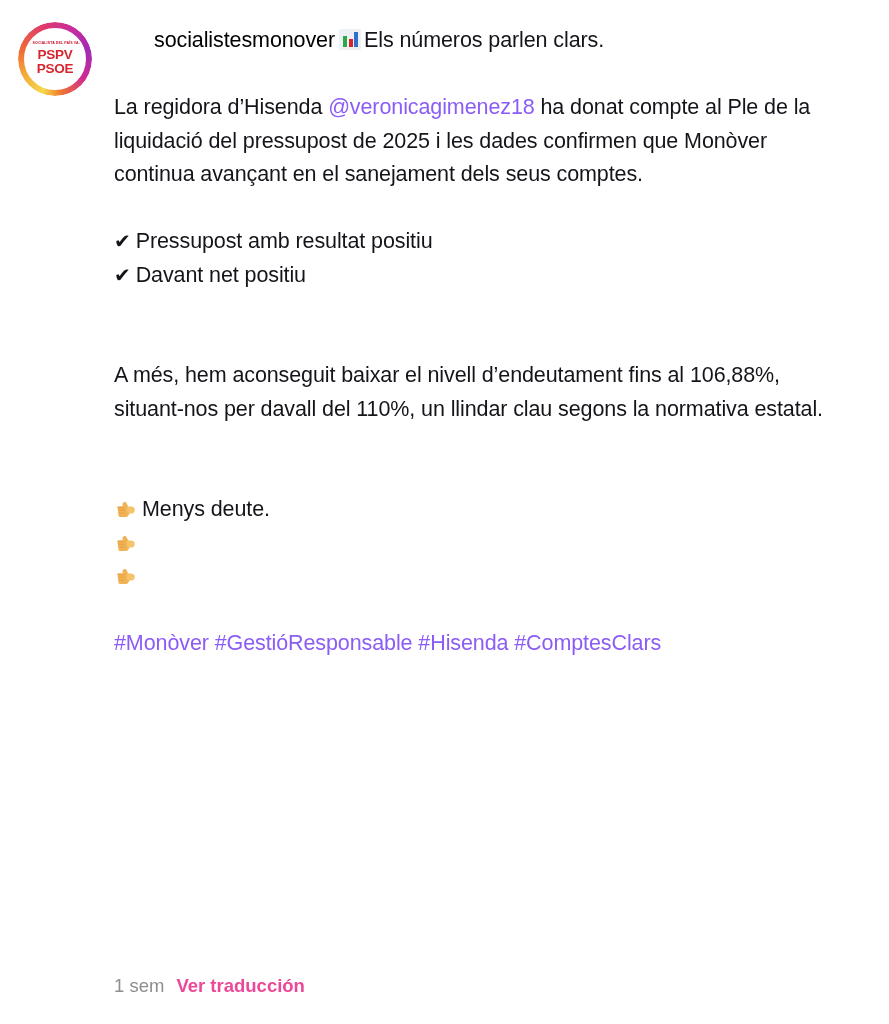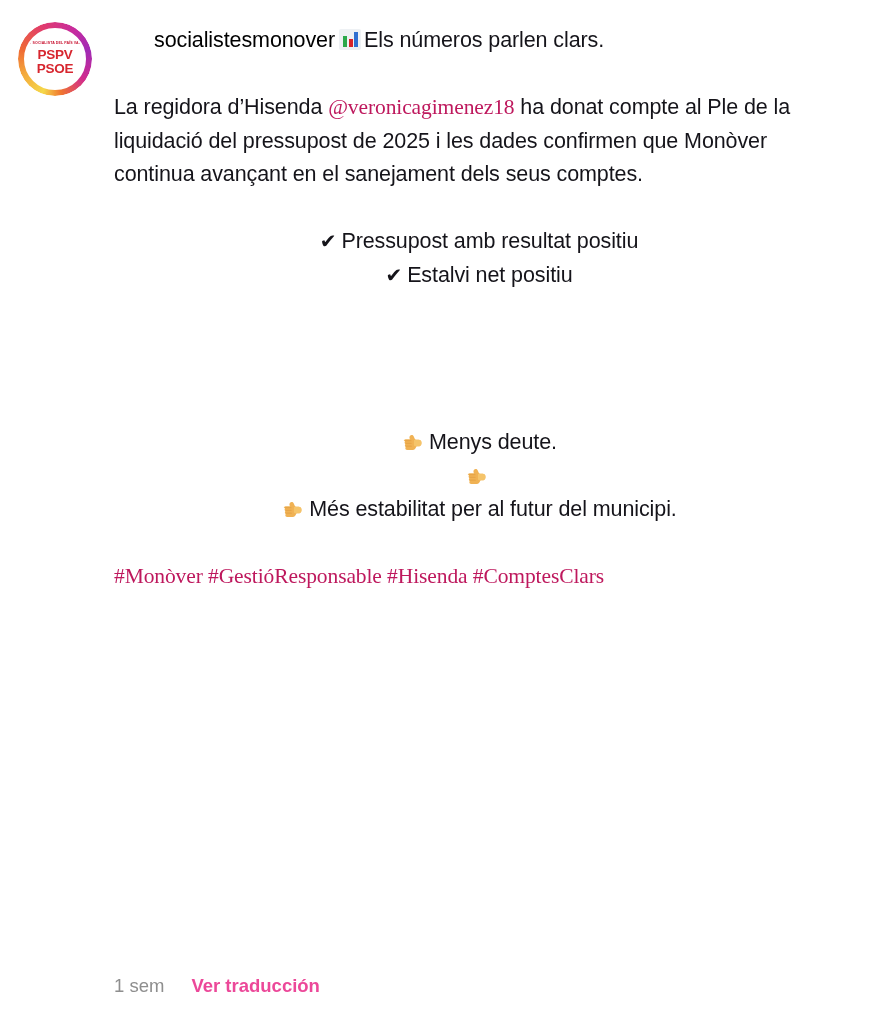--- a/index.html
+++ b/index.html
@@ -97,33 +97,31 @@
     line-height: 33.5px;
     color: #15141a;
     letter-spacing: -0.1px;
   }
   .username {
     font-weight: normal;
     color: #000000;
     margin-left: 40px;
   }
   .mention, .hashtag {
-    color: #be185d;
-    font-family: Liberation Serif, serif;
+    color: #8b5cf6;
   }
   p.para {
     margin: 0;
     padding: 0;
   }
   .blank {
     height: 33.5px;
   }
   .bullet-line {
     white-space: nowrap;
-    text-align: center;
   }
   .check {
     font-weight: bold;
     font-size: 20px;
     margin-right: 5px;
     color: #15141a;
   }
 
   
   .chart-emoji {
@@ -158,21 +156,21 @@
 
   
   .footer {
     position: absolute;
     left: 114px;
     top: 975px;
     font-size: 18.5px;
     line-height: 22px;
     display: flex;
     align-items: baseline;
-    gap: 27px;
+    gap: 12px;
   }
   .time-ago {
     color: #8e8e8e;
     font-weight: normal;
   }
   .translate {
     color: #ec4899;
     font-weight: bold;
   }
 </style>
@@ -194,48 +192,49 @@
 
     <p class="para"><span class="username">socialistesmonover</span><span class="chart-emoji"><i class="b1"></i><i class="b2"></i><i class="b3"></i></span><span>Els números parlen clars.</span></p>
 
     <div class="blank"></div>
 
     <p class="para"><span>La regidora d’Hisenda </span><span class="mention">@veronicagimenez18</span><span> ha donat compte al Ple de la liquidació del pressupost de 2025 i les dades confirmen que Monòver continua avançant en el sanejament dels seus comptes.</span></p>
 
     <div class="blank"></div>
 
     <p class="para bullet-line"><span class="check">✔</span><span>Pressupost amb resultat positiu</span></p>
-    <p class="para bullet-line"><span class="check">✔</span><span>Estalvi net positiu</span></p>
-
-    <div class="blank"></div>
-
-
-    <div class="blank"></div>
-
+    <p class="para bullet-line"><span class="check">✔</span><span>Davant net positiu</span></p>
+
+    <div class="blank"></div>
+
+
+    <div class="blank"></div>
+
+    <p class="para">A més, hem aconseguit baixar el nivell d’endeutament fins al 106,88%, situant-nos per davall del 110%, un llindar clau segons la normativa estatal.</p>
 
     <div class="blank"></div>
 
 
     <div class="blank"></div>
 
     <p class="para bullet-line"><span class="finger-emoji"><svg viewBox="0 0 24 22" width="23" height="21">
             <path d="M3 9.5c0-1 .8-1.8 1.8-1.8h4.6c-.4-.6-.6-1.2-.6-1.9 0-1.5 1-2.6 2.3-2.6 1 0 1.7.5 2.1 1.3l1.3 2.8c.2.5.7.8 1.3.8h2.6c1.6 0 2.9 1.2 2.9 2.8v1.4c0 1.5-1.2 2.7-2.7 2.7h-2.3l-1.3 2.4c-.5.9-1.4 1.4-2.4 1.4H6.3c-1 0-1.8-.8-1.8-1.8 0-.5.2-1 .5-1.3-.6-.3-1-.9-1-1.6 0-.5.2-1 .6-1.4-.5-.3-.9-.9-.9-1.5 0-.5.2-1 .6-1.3-.8-.2-1.4-.9-1.4-1.8z" fill="#f0b254"></path>
             <path d="M4.8 8.4h5.5c.4 0 .7.3.7.7s-.3.7-.7.7H4.8c-.4 0-.7-.3-.7-.7s.3-.7.7-.7zm.4 2.9h5.2c.4 0 .7.3.7.7s-.3.7-.7.7H5.2c-.4 0-.7-.3-.7-.7s.3-.7.7-.7zm.5 2.8h4.9c.4 0 .7.3.7.7s-.3.7-.7.7H5.7c-.4 0-.7-.3-.7-.7s.3-.7.7-.7z" fill="#e09a3e" opacity="0.55"></path>
             <path d="M14.6 8.1h4.1c1.5 0 2.7 1.2 2.7 2.7v1.3c0 1.5-1.2 2.7-2.7 2.7h-4.1c-.6 0-1.1-.5-1.1-1.1V9.2c0-.6.5-1.1 1.1-1.1z" fill="#f5c46a"></path>
           </svg></span><span>Menys deute.</span></p>
     <p class="para bullet-line"><span class="finger-emoji"><svg viewBox="0 0 24 22" width="23" height="21">
             <path d="M3 9.5c0-1 .8-1.8 1.8-1.8h4.6c-.4-.6-.6-1.2-.6-1.9 0-1.5 1-2.6 2.3-2.6 1 0 1.7.5 2.1 1.3l1.3 2.8c.2.5.7.8 1.3.8h2.6c1.6 0 2.9 1.2 2.9 2.8v1.4c0 1.5-1.2 2.7-2.7 2.7h-2.3l-1.3 2.4c-.5.9-1.4 1.4-2.4 1.4H6.3c-1 0-1.8-.8-1.8-1.8 0-.5.2-1 .5-1.3-.6-.3-1-.9-1-1.6 0-.5.2-1 .6-1.4-.5-.3-.9-.9-.9-1.5 0-.5.2-1 .6-1.3-.8-.2-1.4-.9-1.4-1.8z" fill="#f0b254"></path>
             <path d="M4.8 8.4h5.5c.4 0 .7.3.7.7s-.3.7-.7.7H4.8c-.4 0-.7-.3-.7-.7s.3-.7.7-.7zm.4 2.9h5.2c.4 0 .7.3.7.7s-.3.7-.7.7H5.2c-.4 0-.7-.3-.7-.7s.3-.7.7-.7zm.5 2.8h4.9c.4 0 .7.3.7.7s-.3.7-.7.7H5.7c-.4 0-.7-.3-.7-.7s.3-.7.7-.7z" fill="#e09a3e" opacity="0.55"></path>
             <path d="M14.6 8.1h4.1c1.5 0 2.7 1.2 2.7 2.7v1.3c0 1.5-1.2 2.7-2.7 2.7h-4.1c-.6 0-1.1-.5-1.1-1.1V9.2c0-.6.5-1.1 1.1-1.1z" fill="#f5c46a"></path>
           </svg></span></p>
     <p class="para bullet-line"><span class="finger-emoji"><svg viewBox="0 0 24 22" width="23" height="21">
             <path d="M3 9.5c0-1 .8-1.8 1.8-1.8h4.6c-.4-.6-.6-1.2-.6-1.9 0-1.5 1-2.6 2.3-2.6 1 0 1.7.5 2.1 1.3l1.3 2.8c.2.5.7.8 1.3.8h2.6c1.6 0 2.9 1.2 2.9 2.8v1.4c0 1.5-1.2 2.7-2.7 2.7h-2.3l-1.3 2.4c-.5.9-1.4 1.4-2.4 1.4H6.3c-1 0-1.8-.8-1.8-1.8 0-.5.2-1 .5-1.3-.6-.3-1-.9-1-1.6 0-.5.2-1 .6-1.4-.5-.3-.9-.9-.9-1.5 0-.5.2-1 .6-1.3-.8-.2-1.4-.9-1.4-1.8z" fill="#f0b254"></path>
             <path d="M4.8 8.4h5.5c.4 0 .7.3.7.7s-.3.7-.7.7H4.8c-.4 0-.7-.3-.7-.7s.3-.7.7-.7zm.4 2.9h5.2c.4 0 .7.3.7.7s-.3.7-.7.7H5.2c-.4 0-.7-.3-.7-.7s.3-.7.7-.7zm.5 2.8h4.9c.4 0 .7.3.7.7s-.3.7-.7.7H5.7c-.4 0-.7-.3-.7-.7s.3-.7.7-.7z" fill="#e09a3e" opacity="0.55"></path>
             <path d="M14.6 8.1h4.1c1.5 0 2.7 1.2 2.7 2.7v1.3c0 1.5-1.2 2.7-2.7 2.7h-4.1c-.6 0-1.1-.5-1.1-1.1V9.2c0-.6.5-1.1 1.1-1.1z" fill="#f5c46a"></path>
-          </svg></span><span>Més estabilitat per al futur del municipi.</span></p>
+          </svg></span></p>
 
     <div class="blank"></div>
 
     <p class="para hashtag">#Monòver #GestióResponsable #Hisenda #ComptesClars</p>
   </div>
 
   <div class="footer">
     <span class="time-ago">1 sem</span>
     <span class="translate">Ver traducción</span>
   </div>

